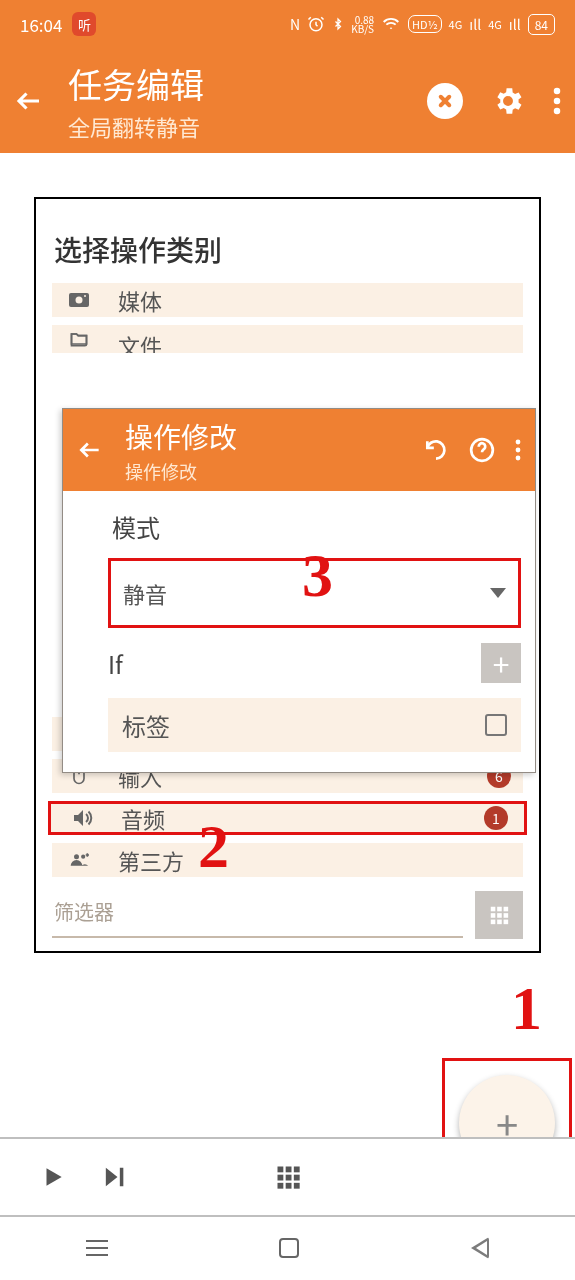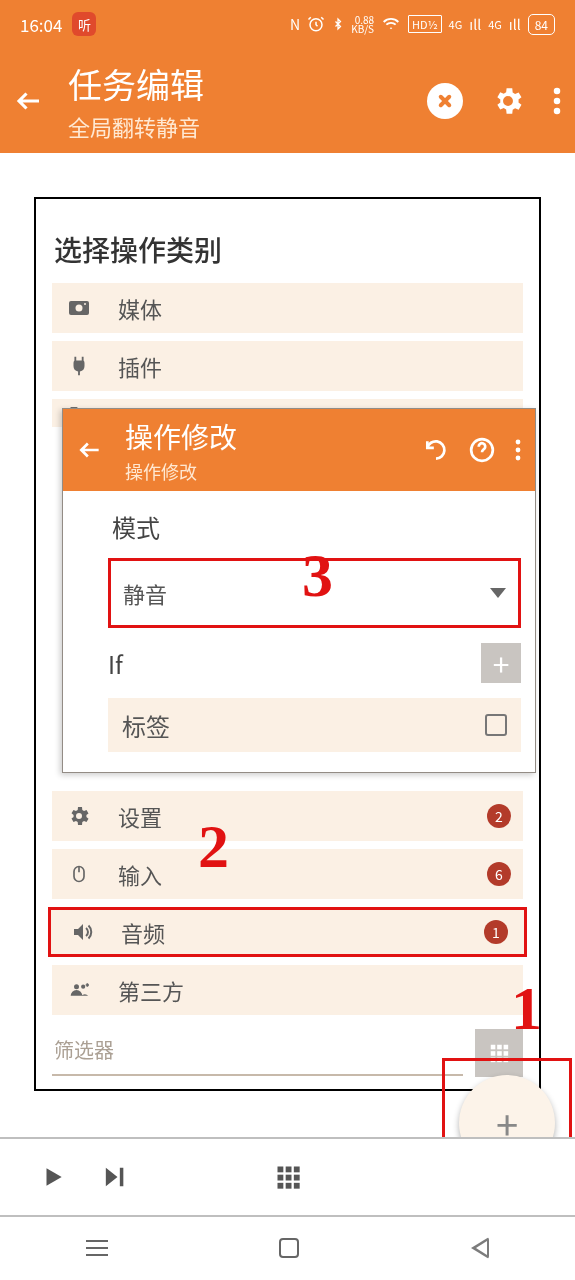--- a/index.html
+++ b/index.html
@@ -24,21 +24,21 @@
 .circle-x:before, .circle-x:after { content: ''; position: absolute; left: 50%; top: 50%; width: 16px; height: 4px; background: #ef8032; border-radius: 2px; }
 .circle-x:before { transform: translate(-50%,-50%) rotate(45deg); }
 .circle-x:after { transform: translate(-50%,-50%) rotate(-45deg); }
 
 
 .panel-wrap { padding: 44px 34px 0 34px; }
 .panel { border: 2px solid #000; background: #fff; padding: 30px 16px 12px 16px; }
 .panel-title { font-size: 28px; font-weight: 500; color: #333; margin-bottom: 14px; padding-left: 2px; }
 
 .cat-list { display: flex; flex-direction: column; gap: 8px; }
-.cat-item { background: #fbf0e4; height: 50px; display: flex; align-items: center; padding: 0 12px; font-size: 22px; color: #555; }
+.cat-item { background: #fbf0e4; height: 34px; display: flex; align-items: center; padding: 0 12px; font-size: 22px; color: #555; }
 .cat-item.cutoff { height: 28px; align-items: flex-start; padding-top: 4px; overflow: hidden; }
 .cat-icon { width: 30px; display: flex; justify-content: center; margin-right: 24px; color: #666; }
 .cat-label { flex: 1; }
 .badge { width: 24px; height: 24px; border-radius: 50%; background: #b33b2a; color: #fff; font-size: 14px; display: flex; align-items: center; justify-content: center; }
 
 
 .hl-audio { border: 3px solid #e11212; margin: 0 -4px; padding: 0 16px; }
 
 
 .filter-row { display: flex; align-items: center; margin-top: 14px; gap: 12px; }
@@ -106,21 +106,21 @@
     <svg width="12" height="18" viewBox="0 0 24 24" fill="none" stroke="#fff" stroke-width="2.5">
         <path d="M7 7l10 10-5 5V2l5 5L7 17"></path>
       </svg>
     <div class="kbs">
         <div>0.88</div>
         <div>KB/S</div>
       </div>
     <svg width="20" height="16" viewBox="0 0 24 24" fill="#fff">
         <path d="M12 20l-2-2a3 3 0 014 0zM4 12a12 12 0 0116 0l-2 2a9 9 0 00-12 0zM0 8a17 17 0 0124 0l-2 2a14 14 0 00-20 0z"></path>
       </svg>
-    <span style="border:1.5px solid #fff;border-radius:1px;padding:0 3px;font-size:11px;">HD½</span>
+    <span style="border:1.5px solid #fff;border-radius:7px;padding:0 3px;font-size:11px;">HD½</span>
     <span style="font-size:11px;">4G</span>
       <span>ıll</span>
     <span style="font-size:11px;">4G</span>
       <span>ıll</span>
     <span class="battery">84</span>
   </div>
 </div>
 
 <div class="appbar">
   <span class="back">
@@ -158,28 +158,20 @@
         <span class="cat-icon">
           <svg width="24" height="24" viewBox="0 0 24 24" fill="#666">
               <path d="M4 5h16a2 2 0 012 2v10a2 2 0 01-2 2H4a2 2 0 01-2-2V7a2 2 0 012-2z"></path>
               <circle cx="12" cy="12" r="3.5" fill="#fbf0e4"></circle>
               <circle cx="18" cy="8" r="1" fill="#fbf0e4"></circle>
             </svg>
         </span>
         <span class="cat-label">媒体</span>
       </div>
 
-      <div class="cat-item">
-        <span class="cat-icon">
-          <svg width="22" height="22" viewBox="0 0 24 24" fill="#666">
-              <path d="M9 2v4h6V2h2v4a4 4 0 011 3v3a6 6 0 01-5 5.9V22h-2v-4.1A6 6 0 016 12V9a4 4 0 011-3V2z"></path>
-            </svg>
-        </span>
-        <span class="cat-label">插件</span>
-      </div>
 
       <div class="cat-item cutoff">
         <span class="cat-icon">
           <svg width="24" height="20" viewBox="0 0 24 24" fill="none" stroke="#666" stroke-width="2">
               <path d="M3 6h6l2 2h10v10a2 2 0 01-2 2H3z" fill="#666" fill-opacity="0"></path>
               <path d="M3 6h6l2 2h10v10H3z"></path>
             </svg>
         </span>
         <span class="cat-label">文件</span>
       </div>

